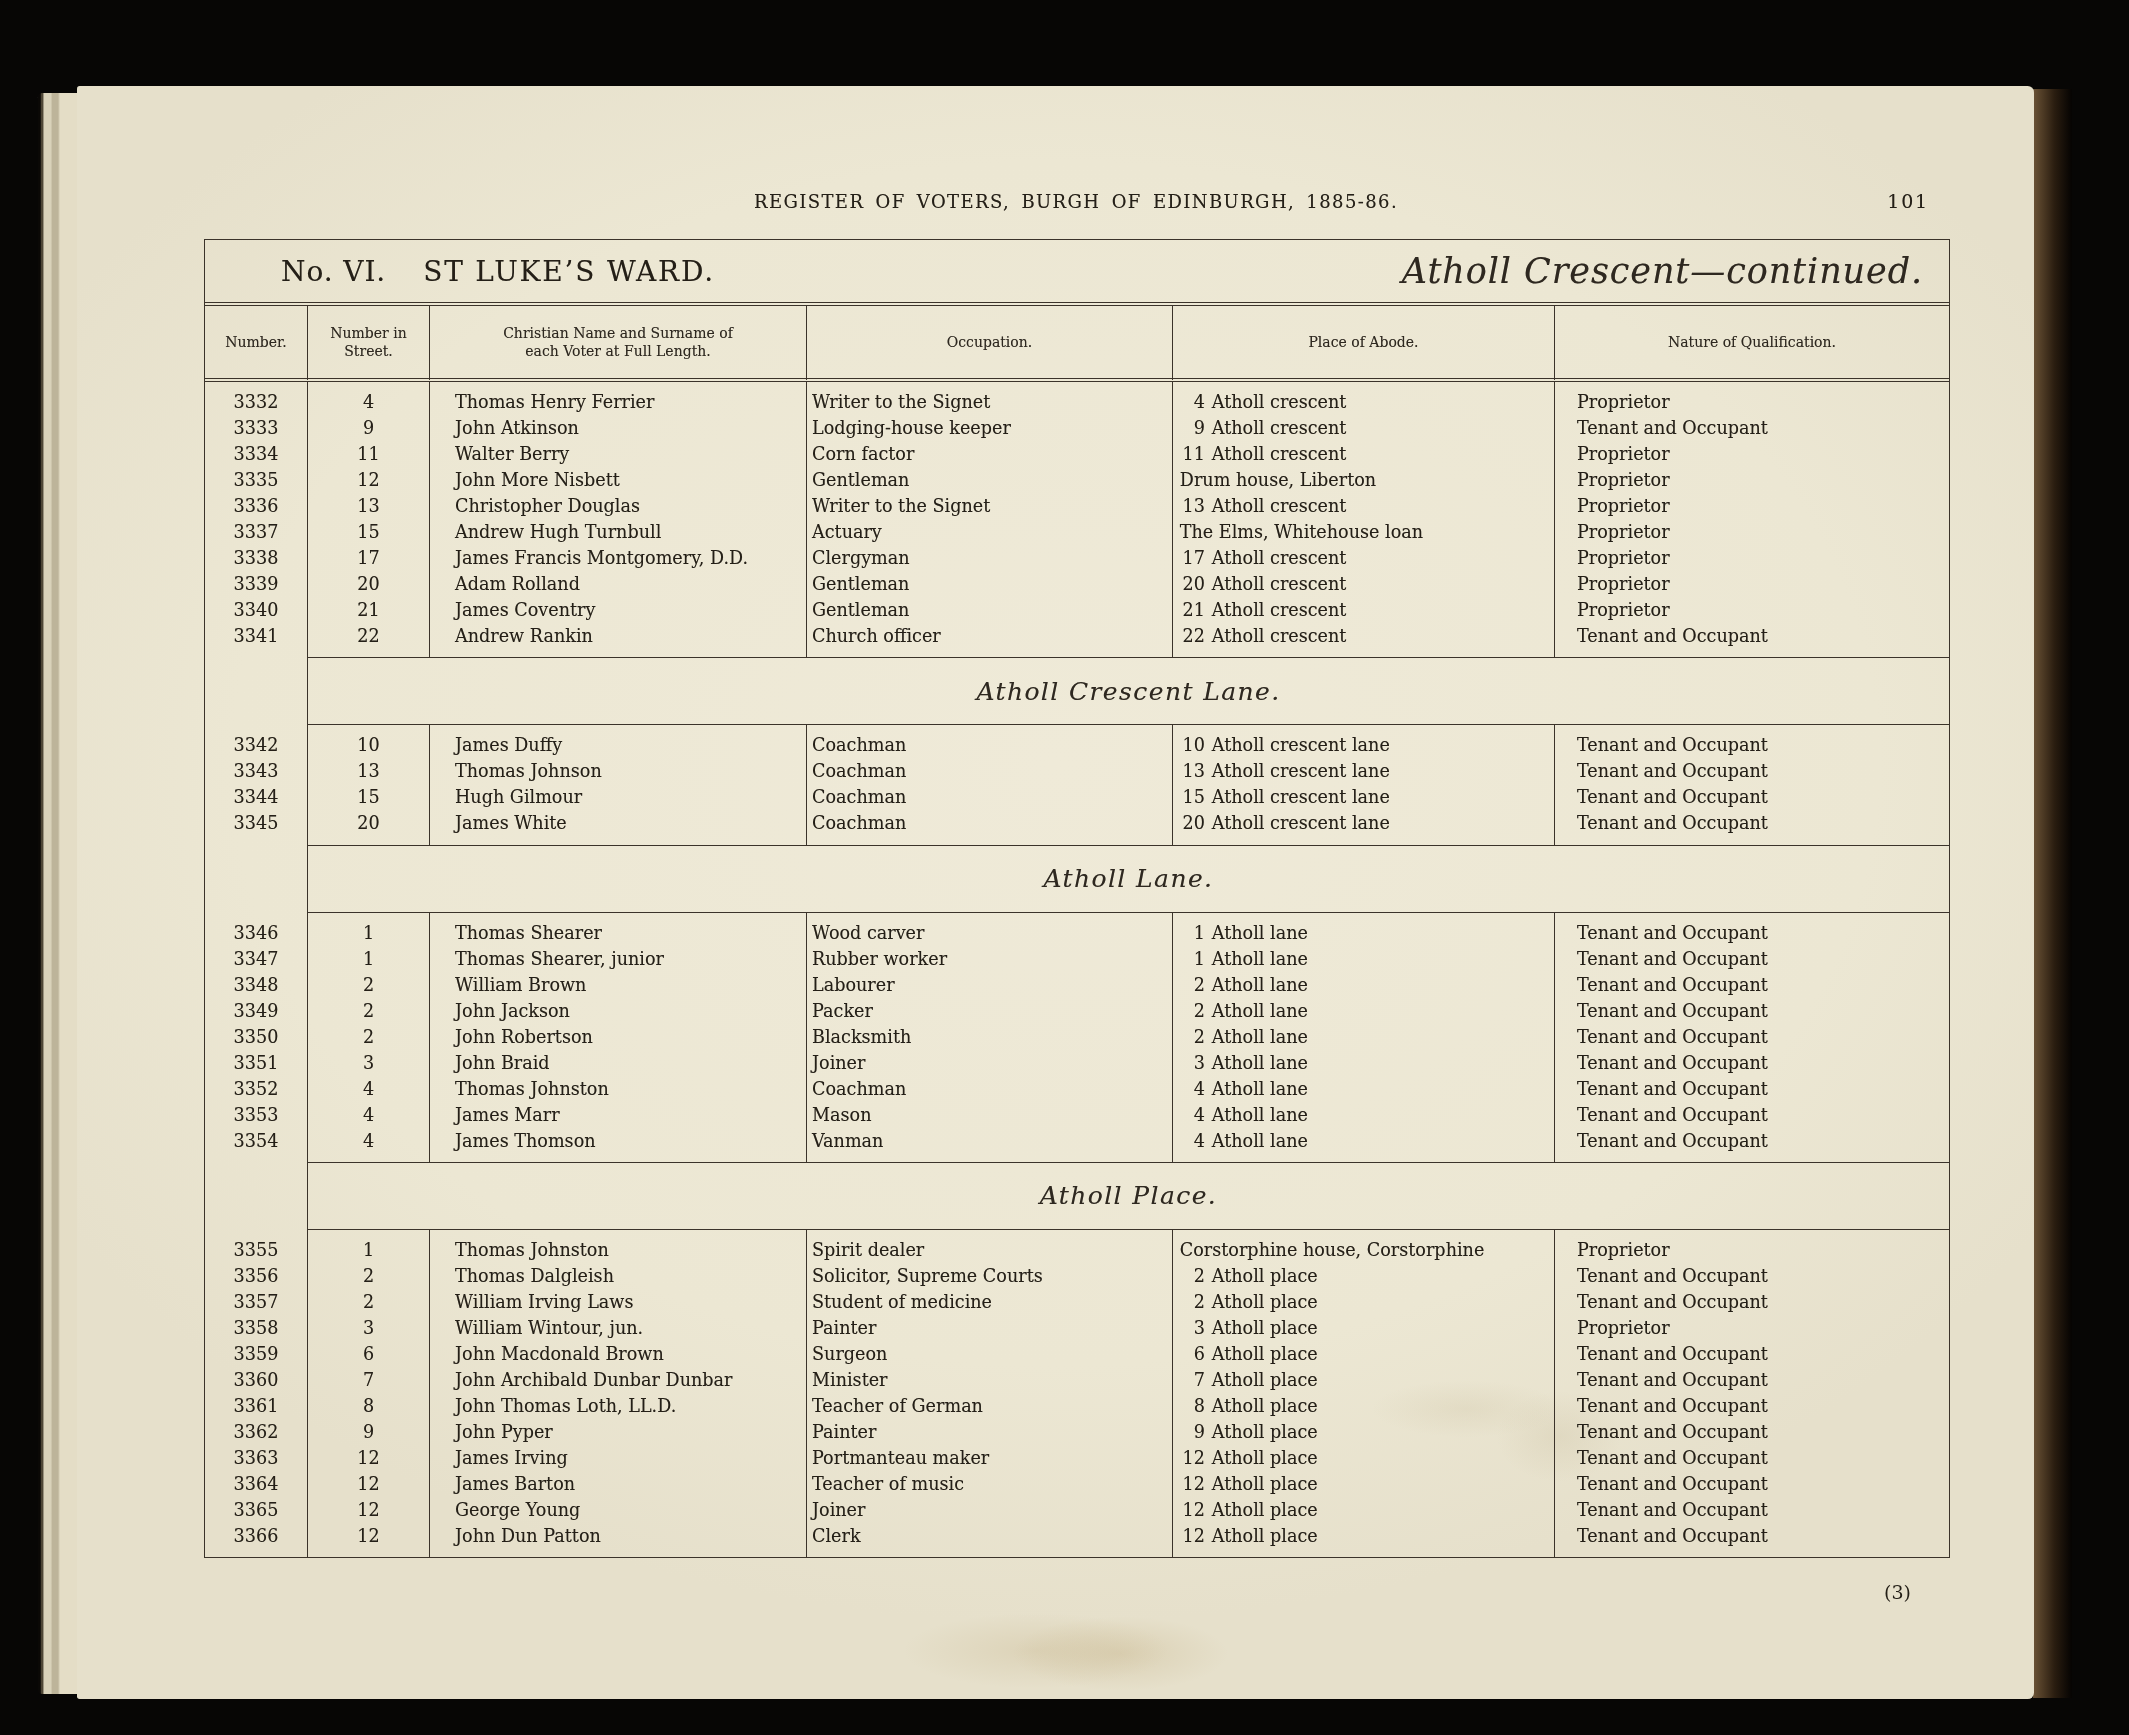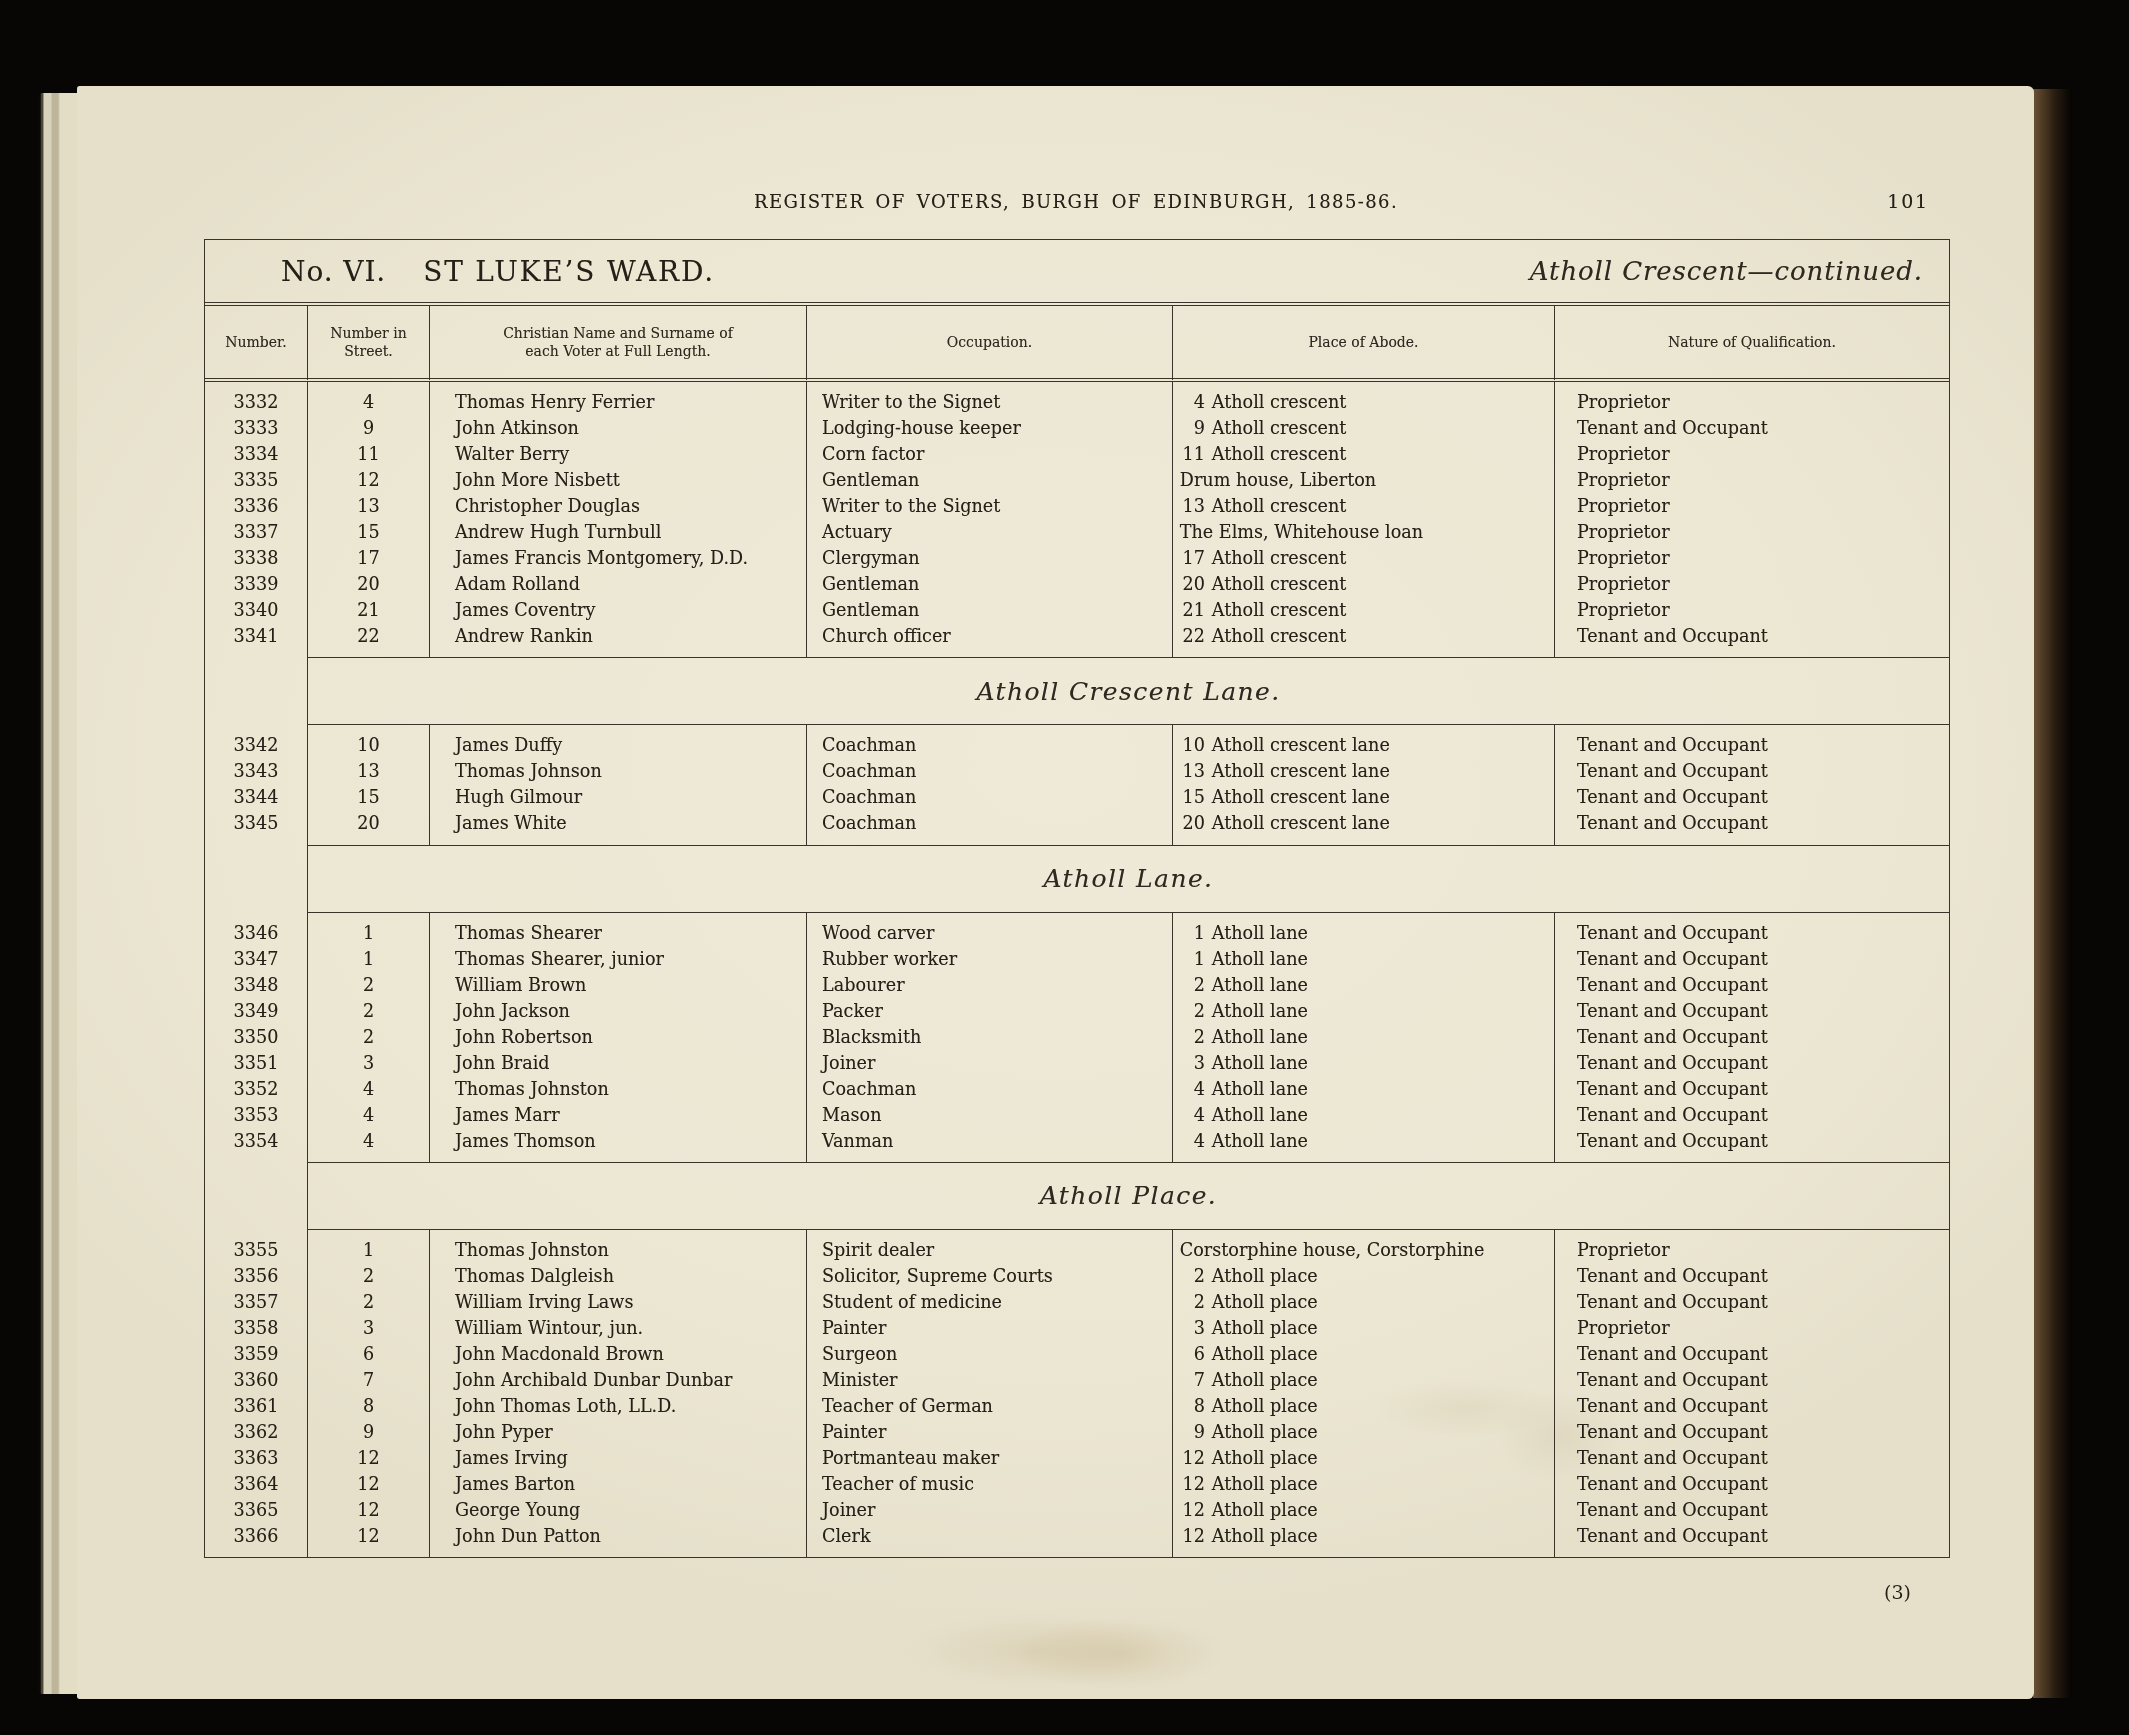--- a/index.html
+++ b/index.html
@@ -50,21 +50,21 @@
     border:1.4px solid var(--line);
     text-shadow:0 0 0.5px rgba(30,25,18,.35);
   }
   .title-row{
     grid-column:1 / -1;display:flex;align-items:center;height:62px;
     border-bottom:4.5px double var(--line);
   }
   .ward-no{font-size:28px;letter-spacing:0.9px;padding-left:76px;}
   .ward-name{font-size:28px;letter-spacing:1.8px;padding-left:37px;}
   .street-cont{
-    margin-left:auto;font-style:italic;font-size:26px;letter-spacing:0.9px;
+    margin-left:auto;font-style:italic;font-size:35px;letter-spacing:0.9px;
     padding-right:26px;color:var(--ink-soft);
   }
   .hcell{
     border-left:1.4px solid var(--line);
     border-bottom:4.5px double var(--line);
     min-height:76px;box-sizing:border-box;
     display:flex;align-items:center;justify-content:center;
     text-align:center;font-size:14px;line-height:18.5px;color:var(--ink-soft);
     padding:3.6px 5.4px;
   }
@@ -72,21 +72,21 @@
   .hw-narrow{max-width:77px;display:inline-block;}
   .hw-name{max-width:262px;display:inline-block;}
   .cell{
     border-left:1.4px solid var(--line);
     font-size:17.6px;line-height:26px;color:var(--ink);
     white-space:nowrap;box-sizing:border-box;
   }
   .c-num{border-left:none;text-align:center;}
   .c-sno{text-align:center;}
   .c-name{padding-left:25px;}
-  .c-occ{padding-left:15px;}
+  .c-occ{padding-left:5px;}
   .c-abode{display:flex;}
   .abode-no{width:32px;text-align:right;flex:none;}
   .abode-street{margin-left:6.8px;}
   .abode-street.full{}
   .c-qual{padding-left:22px;}
   .pt{padding-top:7.2px;}
   .pb{padding-bottom:8.1px;}
   .band-spacer{border-left:none;}
   .band-head{
     grid-column:2 / -1;

